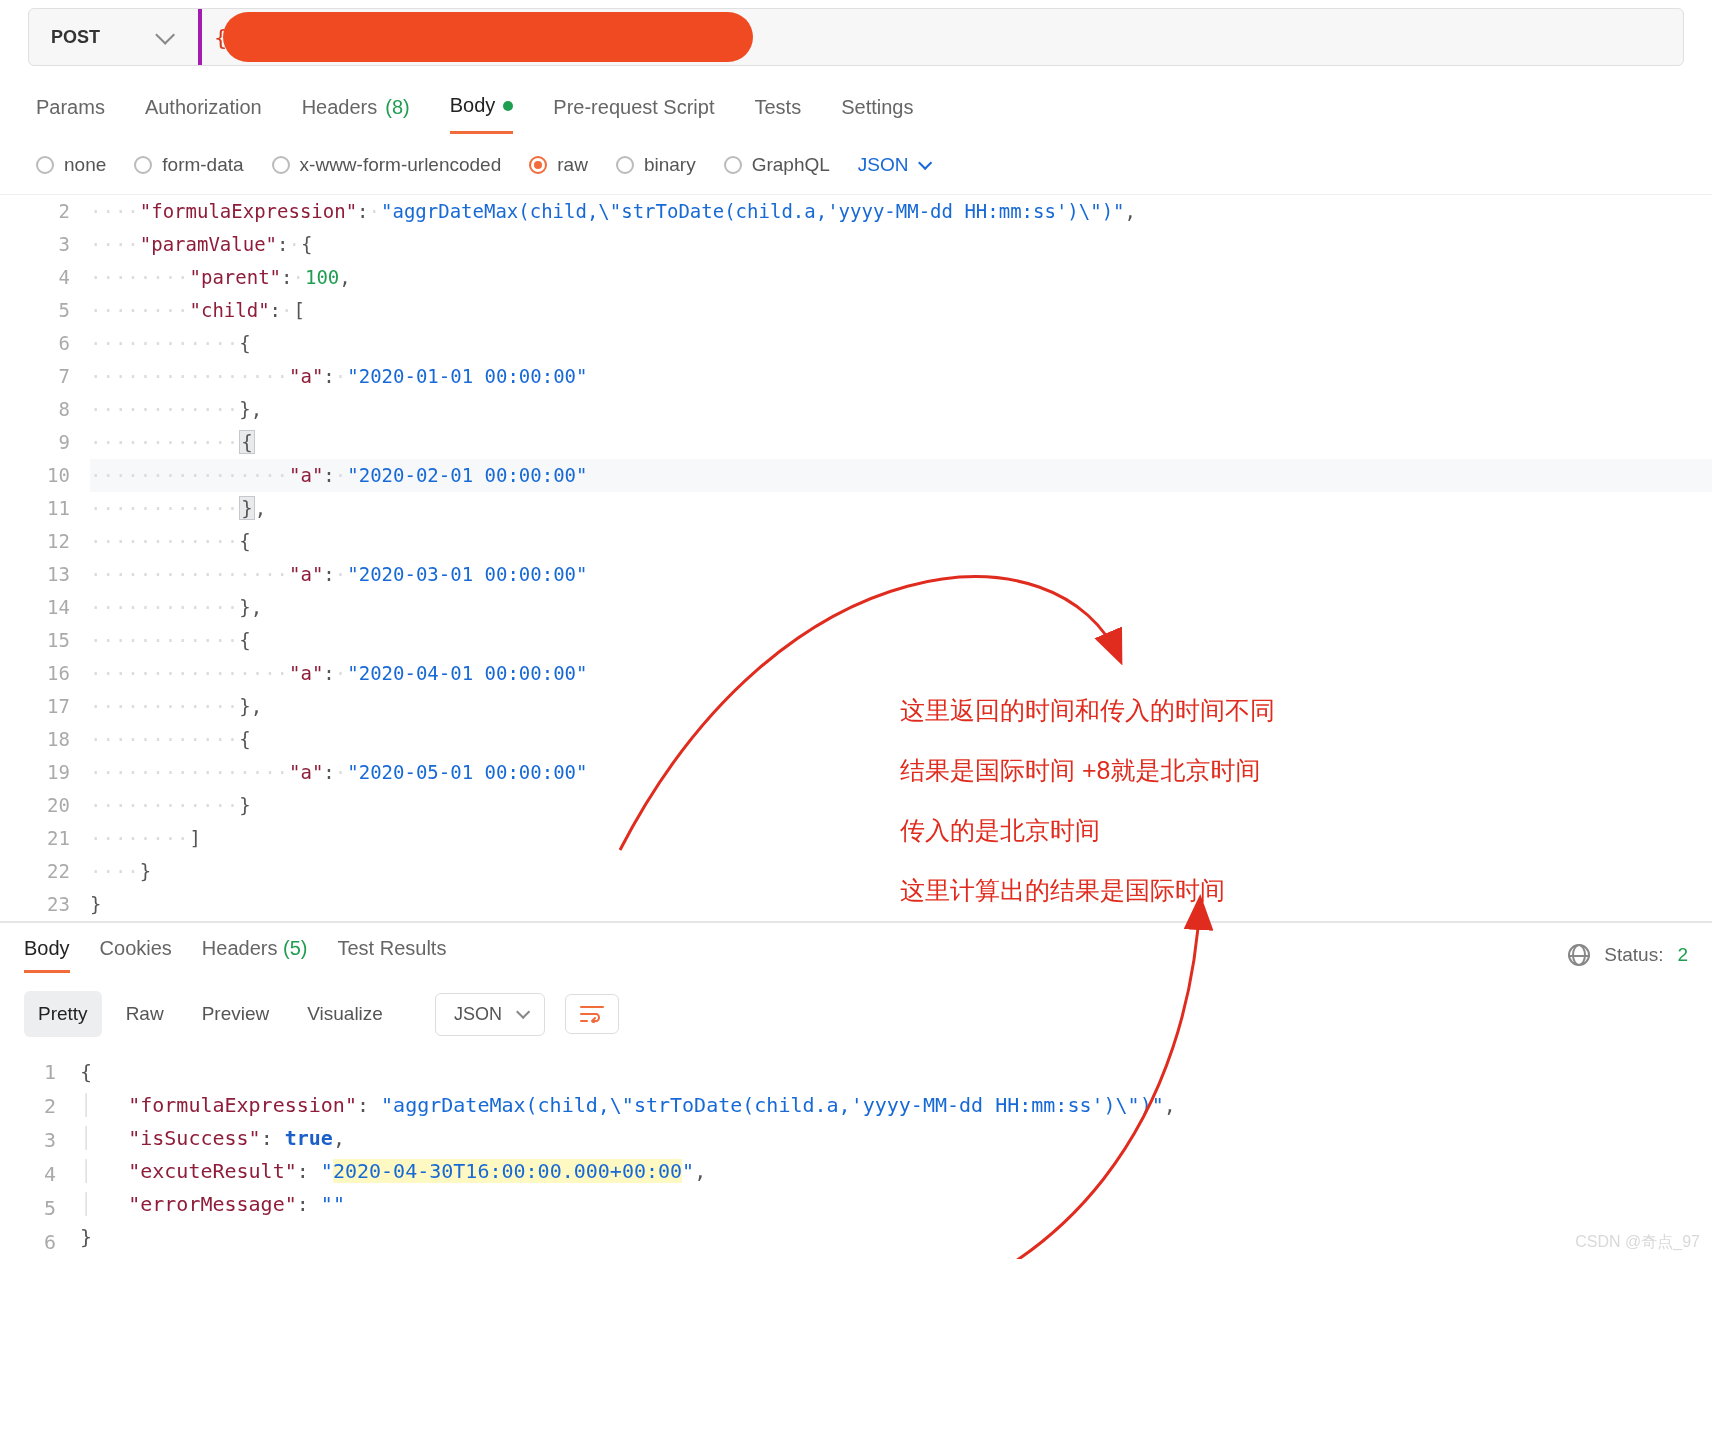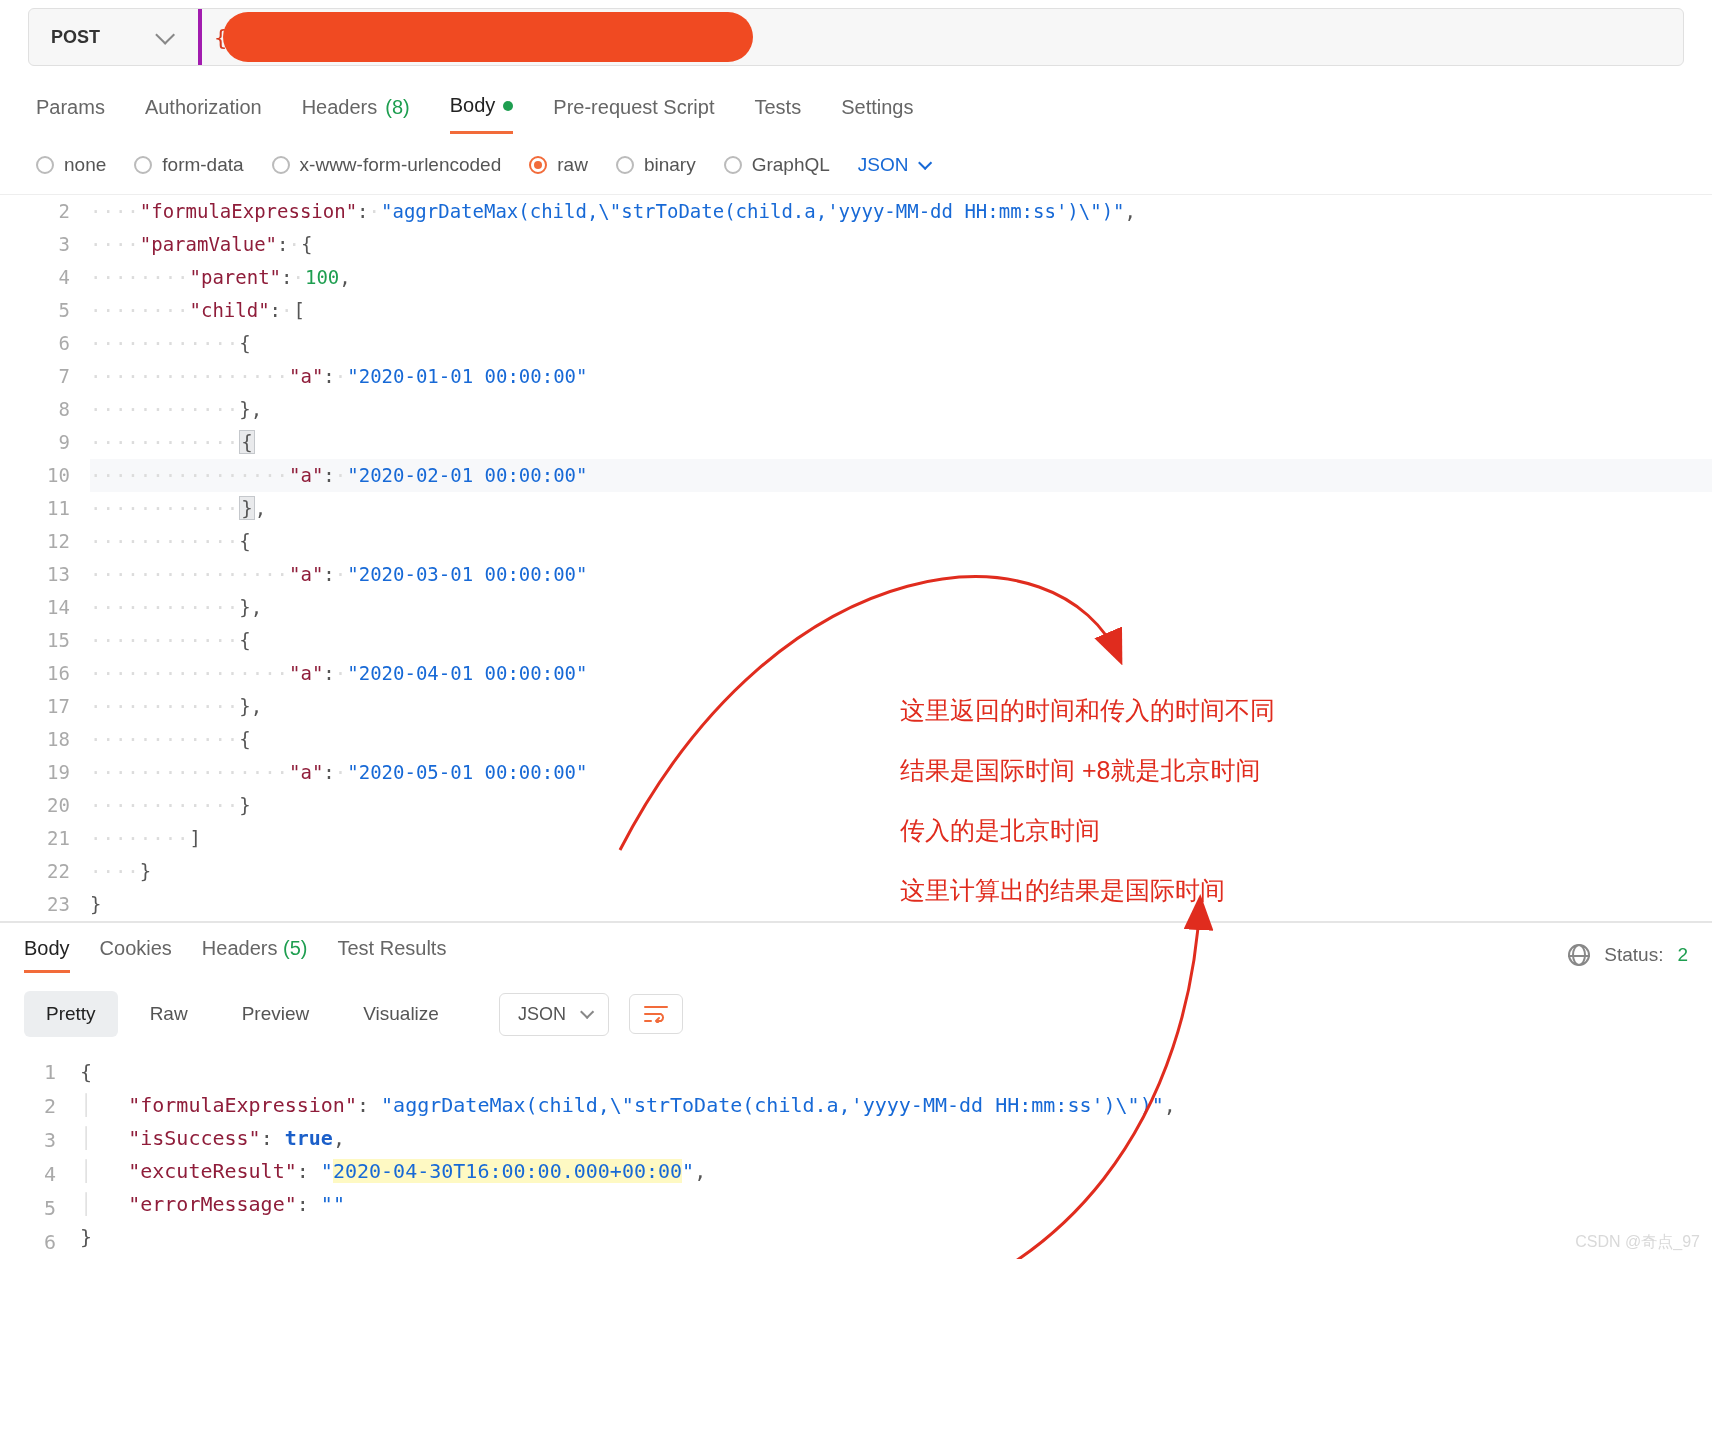--- a/index.html
+++ b/index.html
@@ -183,21 +183,21 @@
   }
 
   
   .view-row {
     display: flex;
     align-items: center;
     gap: 10px;
     padding: 18px 24px;
   }
   .view-btn {
-    padding: 12px 22px;
+    padding: 12px 14px;
     border: none;
     background: transparent;
     font-size: 19px;
     color: #555;
     cursor: pointer;
     border-radius: 6px;
   }
   .view-btn.active {
     background: #eceef0;
     color: #222;

